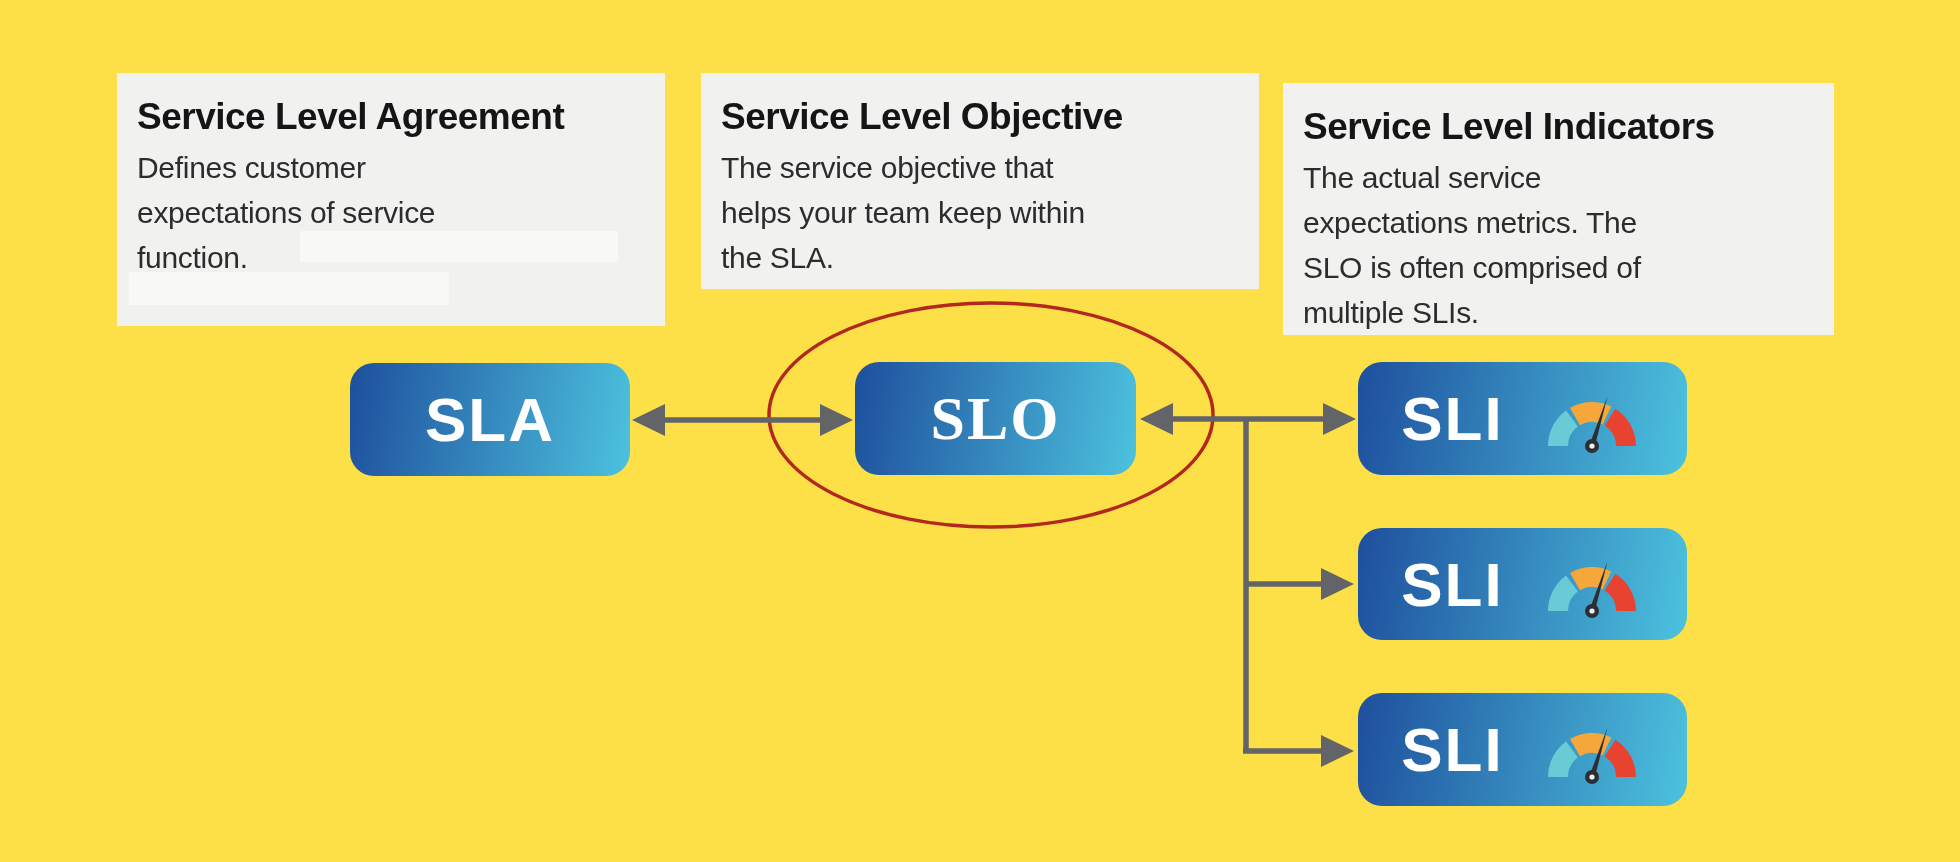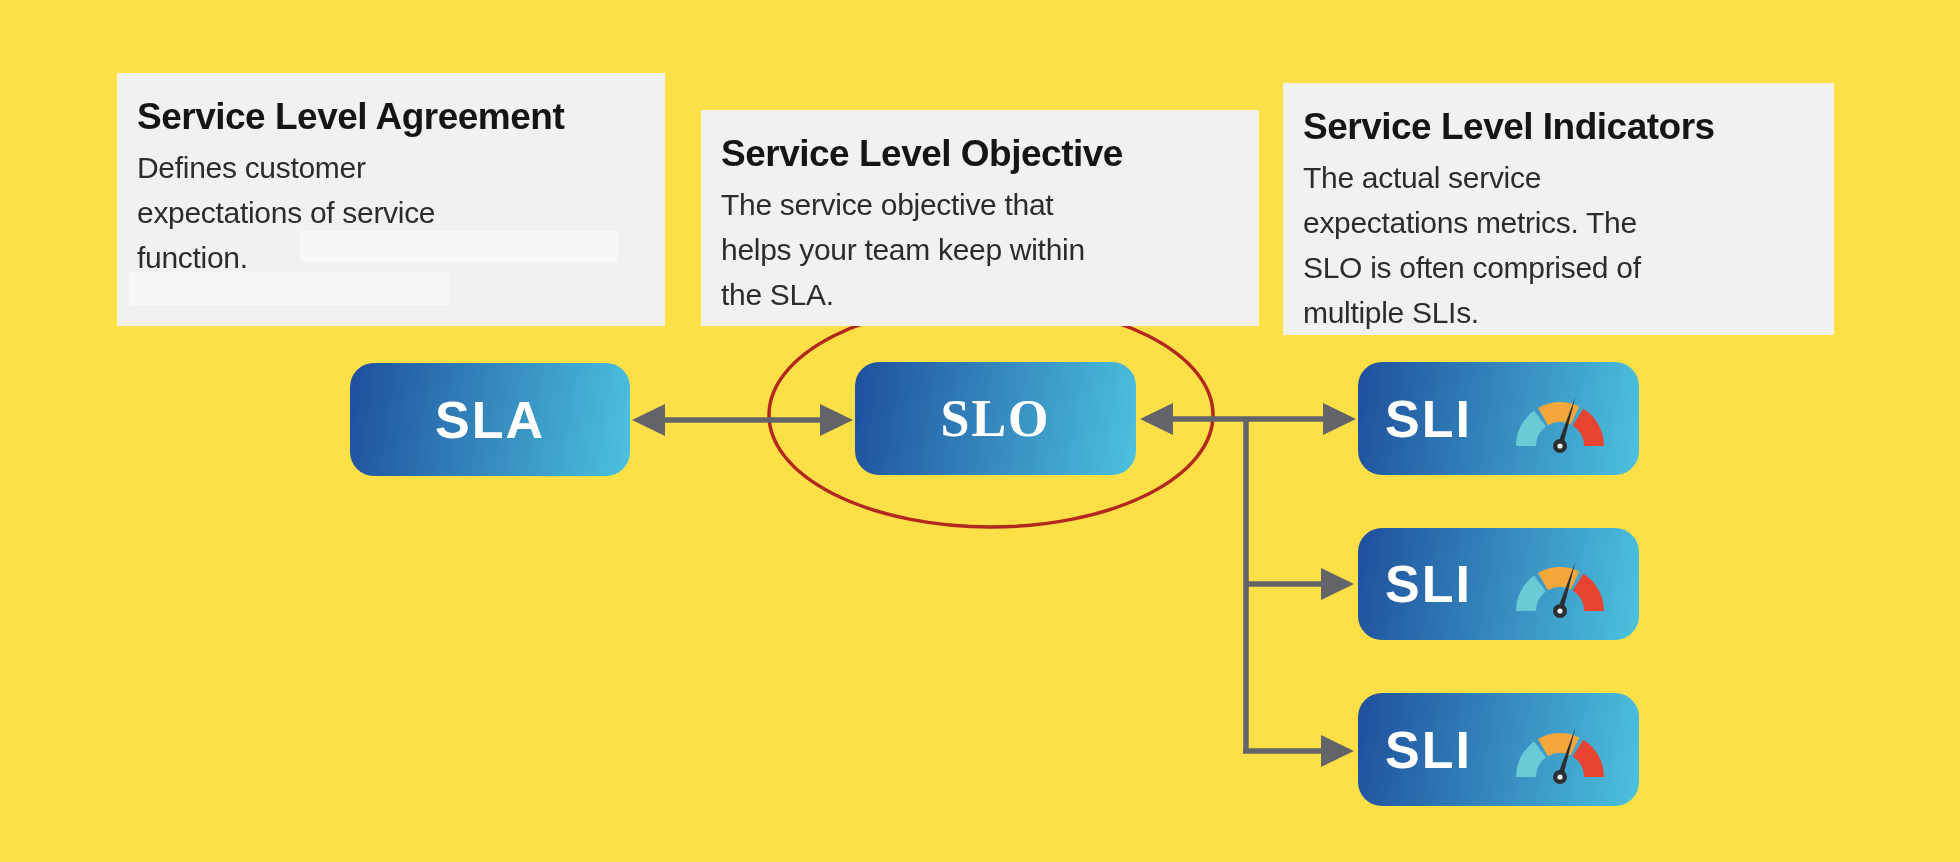--- a/index.html
+++ b/index.html
@@ -46,46 +46,46 @@
   }
   .card-body {
     margin: 4px 0 0 0;
     font-size: 30px;
     line-height: 45px;
     letter-spacing: -0.3px;
     color: var(--body-text, #2c2c2c);
     white-space: pre-line;
   }
   .card-sla { left: 117px; top: 73px; width: 548px; height: 253px; }
-  .card-slo { left: 701px; top: 73px; width: 558px; height: 216px; margin-top: 37px; }
+  .card-slo { left: 701px; top: 73px; width: 558px; height: 216px; }
   .card-sli { left: 1283px; top: 83px; width: 551px; height: 252px; }
 
   .patch { position: absolute; background: var(--card-patch, #f8f8f7); }
   .patch-a { left: 183px; top: 158px; width: 318px; height: 31px; }
   .patch-b { left: 12px; top: 199px; width: 320px; height: 33px; }
 
   
   .node {
     position: absolute;
     border-radius: 24px;
     background: linear-gradient(99deg, var(--node-grad-start, #1e4f9d) 0%, var(--node-grad-end, #4cc2de) 100%);
     display: flex;
     align-items: center;
     justify-content: center;
     z-index: 3;
   }
   .node-label {
     color: var(--node-label, #ffffff);
-    font-size: 52px;
+    font-size: 62px;
     font-weight: bold;
     letter-spacing: 2px;
   }
   .node-sla { left: 350px; top: 363px; width: 280px; height: 113px; }
   .node-slo { left: 855px; top: 362px; width: 281px; height: 113px; font-family: Liberation Serif, serif; }
-  .node-sli { width: 281px; height: 113px; gap: 36px; }
+  .node-sli { width: 329px; height: 113px; gap: 36px; }
   .node-sli-1 { left: 1358px; top: 362px; }
   .node-sli-2 { left: 1358px; top: 528px; height: 112px; }
   .node-sli-3 { left: 1358px; top: 693px; }
 
   .gauge { width: 104px; height: 72px; margin-top: 2px; }
   .seg-teal   { fill: var(--gauge-teal, #69cbd5); }
   .seg-orange { fill: var(--gauge-orange, #f5a73b); }
   .seg-red    { fill: var(--gauge-red, #e84330); }
   .needle     { fill: var(--gauge-needle, #2d2e32); }
   .hub        { fill: var(--gauge-needle, #2d2e32); }

